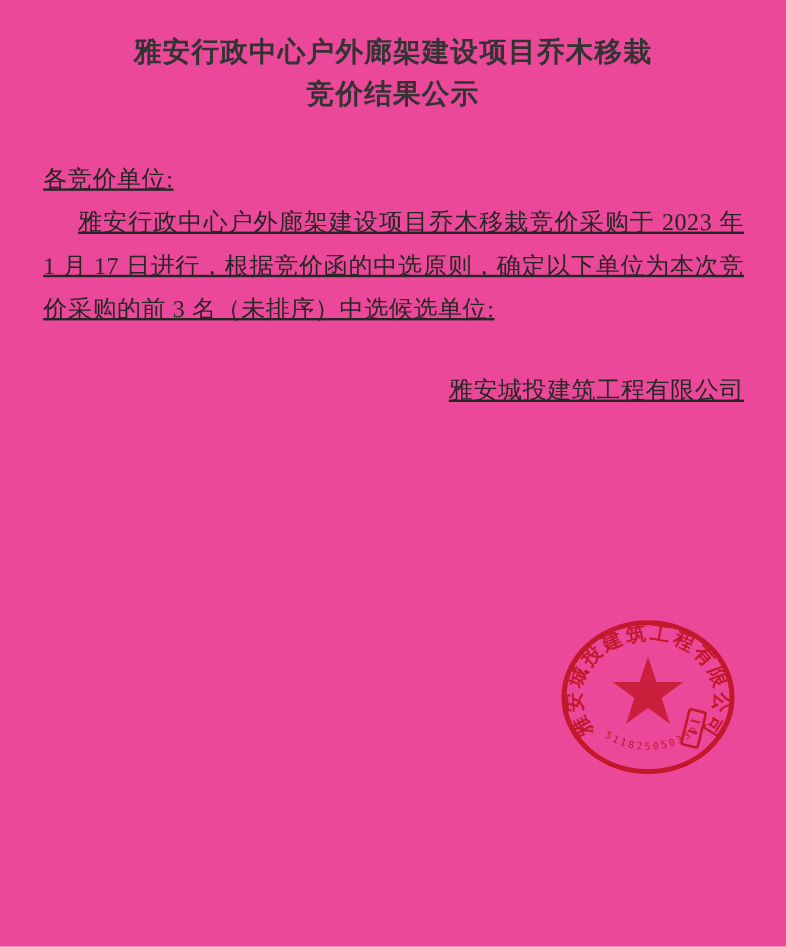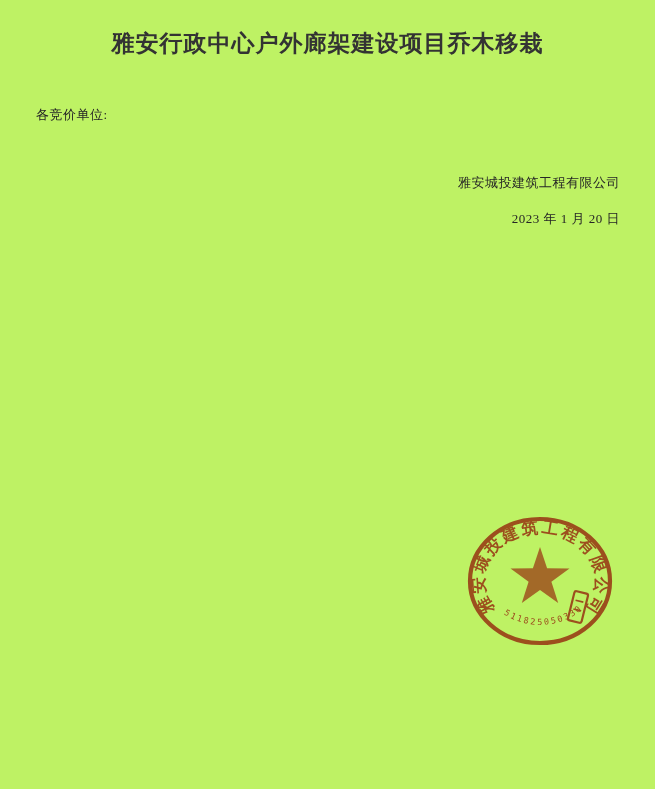--- a/index.html
+++ b/index.html
@@ -2,42 +2,43 @@
 <html><head>
 <meta charset="utf-8">
 <style>
   * { margin: 0; padding: 0; box-sizing: border-box; }
   html, body { background: #ffffff; }
   .page {
     position: relative;
     width: 655px;
     height: 789px;
     margin: 0 auto;
-    background: #bef264;
+    background: #ec4899;
     color: #262626;
     font-family: "Liberation Serif", "DejaVu Serif", serif;
     overflow: hidden;
   }
   .title {
     padding-top: 26px;
     text-align: center;
     font-family: "Liberation Sans", "DejaVu Sans", sans-serif;
     font-size: 23px;
     line-height: 35px;
     font-weight: 700;
     color: #333333;
     letter-spacing: 1px;
   }
   .title-line { display: block; }
   .content {
     margin: 36px 35px 0 36px;
-    font-size: 13px;
+    font-size: 20px;
     line-height: 36px;
     text-align: justify;
     letter-spacing: 0.5px;
+    text-decoration: underline;
   }
   .para { text-indent: 29px; }
   .greeting { text-indent: 0; }
   .signature {
     margin-top: 32px;
     text-align: right;
     line-height: 36px;
   }
   .seal {
     position: absolute;
@@ -51,28 +52,29 @@
   }
   .seal svg { width: 100%; height: 100%; }
 </style>
 </head>
 <body>
 
 <div class="page">
 
   <h1 class="title">
     <span class="title-line">雅安行政中心户外廊架建设项目乔木移栽</span>
+    <span class="title-line">竞价结果公示</span>
   </h1>
 
   <div class="content">
     <p class="para greeting">各竞价单位:</p>
+    <p class="para">雅安行政中心户外廊架建设项目乔木移栽竞价采购于 2023 年 1 月 17 日进行，根据竞价函的中选原则，确定以下单位为本次竞价采购的前 3 名（未排序）中选候选单位:</p>
 
     <div class="signature">
       <p>雅安城投建筑工程有限公司</p>
-      <p>2023 年 1 月 20 日</p>
     </div>
   </div>
 
   <div class="seal">
     <svg viewBox="0 0 152 136" xmlns="http://www.w3.org/2000/svg">
 
       <ellipse cx="76" cy="67" rx="70" ry="62" fill="none" stroke="#cc3b30" stroke-width="4.2"></ellipse>
 
       <defs>
         <path id="sealArcTop" d="M 32.3,97 A 56,48 0 1 1 119.7,97" fill="none"></path>

